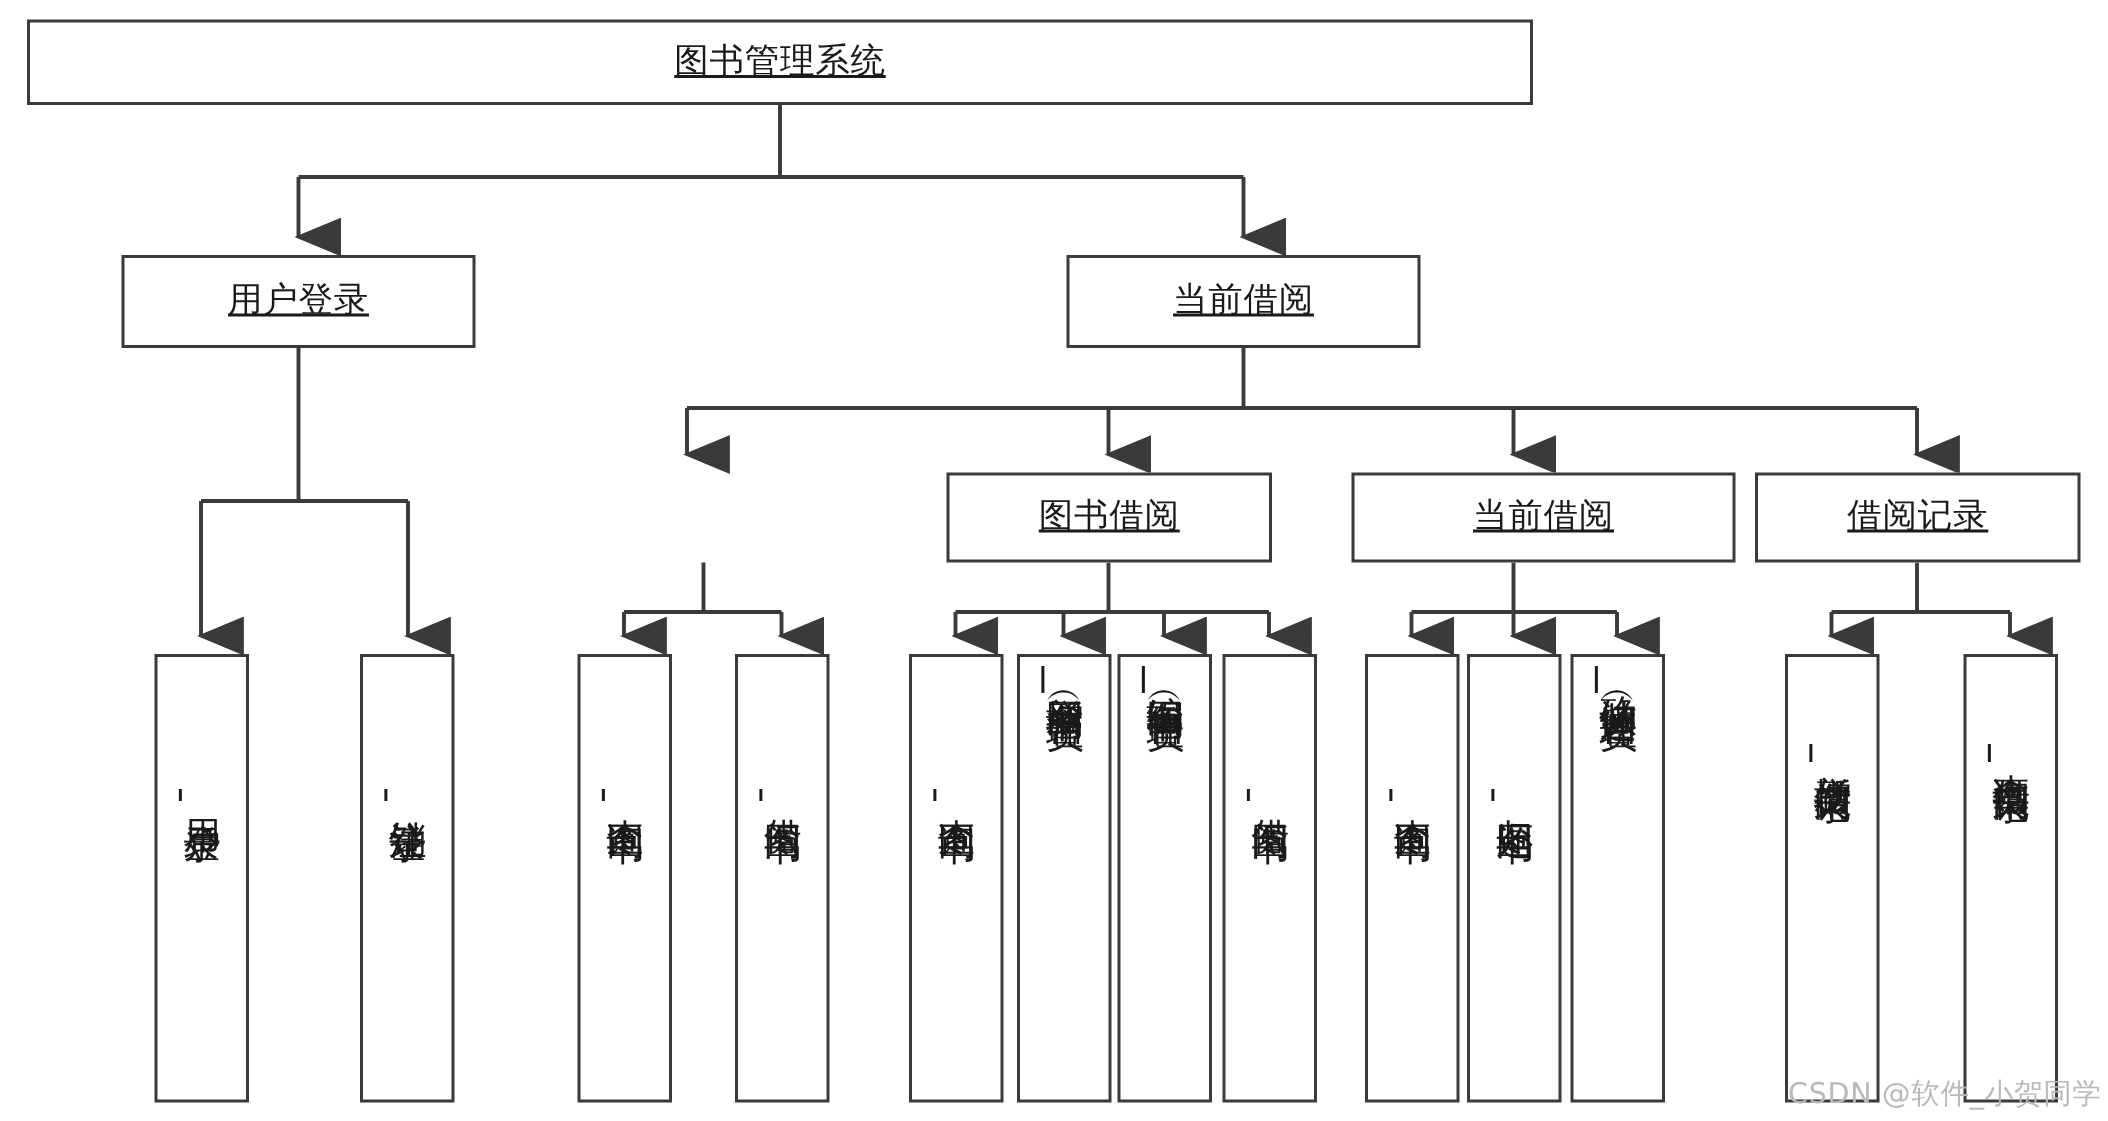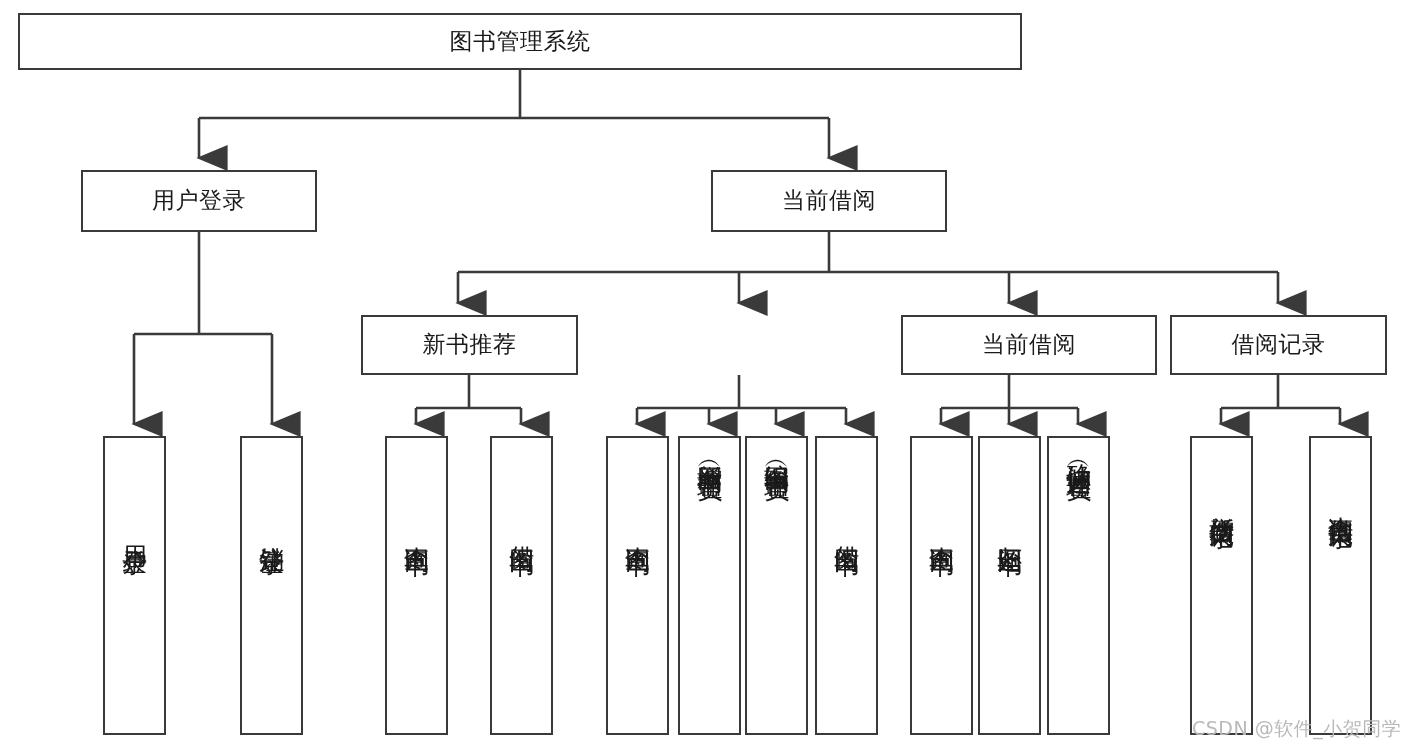--- a/index.html
+++ b/index.html
@@ -33,20 +33,21 @@
     border: 2px solid #3a3a3a;
     display: flex;
     align-items: center;
     justify-content: center;
     color: #1a1a1a;
   }
   .node-label {
     white-space: nowrap;
     line-height: 1.18;
     letter-spacing: 0.5px;
+    text-decoration: underline;
   }
   .horiz .node-label {
     writing-mode: horizontal-tb;
     font-size: 23px;
   }
   .vert {
     align-items: flex-start;
     padding-top: 0px;
   }
   .vert .node-label {
@@ -128,22 +129,22 @@
     <span class="node-label">图书管理系统</span>
   </div>
 
   <div class="node-box horiz" style="left:81px; top:170px; width:236px; height:62px;">
     <span class="node-label">用户登录</span>
   </div>
   <div class="node-box horiz" style="left:711px; top:170px; width:236px; height:62px;">
     <span class="node-label">当前借阅</span>
   </div>
 
-  <div class="node-box horiz" style="left:361px; top:315px; width:217px; height:60px;">
-    <span class="node-label">新书推荐</span>
+  <div class="node-box horiz" style="left:631px; top:315px; width:217px; height:60px;">
+    <span class="node-label">图书借阅</span>
   </div>
   <div class="node-box horiz" style="left:901px; top:315px; width:256px; height:60px;">
     <span class="node-label">当前借阅</span>
   </div>
   <div class="node-box horiz" style="left:1170px; top:315px; width:217px; height:60px;">
     <span class="node-label">借阅记录</span>
   </div>
 
   <div class="node-box vert pad-mid" style="left:103px; top:436px; width:63px; height:299px;">
     <span class="node-label">用户登录</span>

